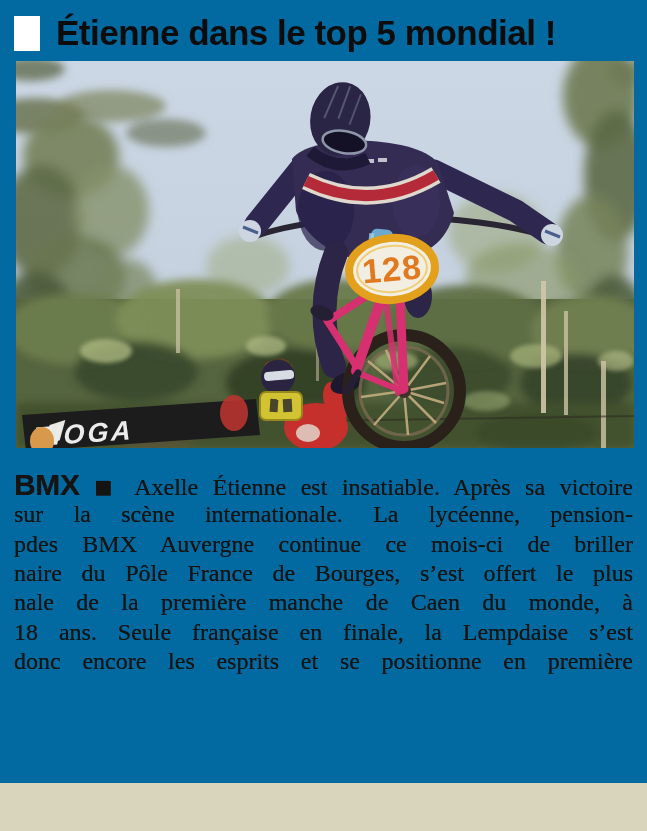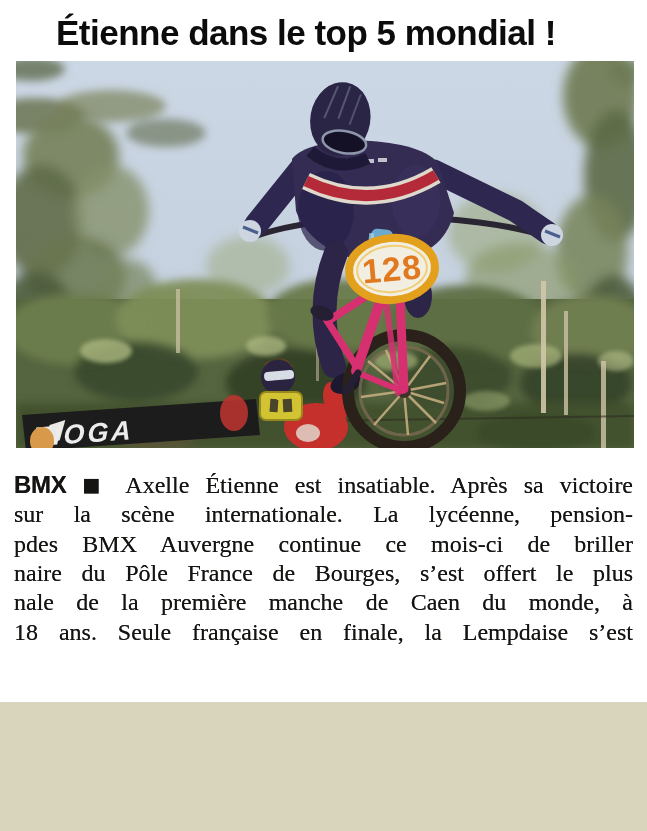--- a/index.html
+++ b/index.html
@@ -1,21 +1,21 @@
 <!DOCTYPE html>
 <html><head>
 <meta charset="utf-8">
 <style>
   html,body{margin:0;padding:0;}
   body{
     width:647px;height:831px;overflow:hidden;
     background:#d9d5bc;
     font-family:"Liberation Serif","DejaVu Serif",serif;
   }
-  .page{position:relative;width:647px;height:702px;background:#ffffff;}
+  .page{position:relative;width:647px;height:783px;background:#0369a1;}
 
   
   .headline-row{
     display:flex;align-items:flex-start;
     padding:13px 13px 0 14px;gap:16px;
   }
   .bullet-square{
     flex:0 0 auto;width:26px;height:35px;background:#ffffff;margin-top:3px;
   }
   h1.headline{
@@ -38,21 +38,21 @@
     font-size:24px;line-height:29.4px;
     text-shadow:0 0 0.45px rgba(21,20,18,.75);
   }
   .line{
     text-align:justify;text-align-last:justify;
     max-height:30px;overflow:hidden;
   }
   .line.last{text-align-last:left;}
   .kicker{
     font-family:"Liberation Sans","DejaVu Sans",sans-serif;
-    font-weight:bold;font-size:24px;letter-spacing:-0.3px;
+    font-weight:bold;font-size:30px;letter-spacing:-0.3px;
   }
   .ksq{font-size:19px;vertical-align:2px;font-family:"DejaVu Sans",sans-serif;}
 </style>
 </head>
 <body>
 
 <div class="page">
 
   <header class="headline-row">
     <span class="bullet-square"></span>
@@ -254,15 +254,16 @@
     <div class="line">
       <span class="kicker">BMX</span>
       <span class="ksq">■</span>
       <span>Axelle Étienne est insatiable. Après sa victoire</span>
     </div>
     <div class="line">sur la scène internationale. La lycéenne, pension-</div>
     <div class="line">pdes BMX Auvergne continue ce mois-ci de briller</div>
     <div class="line">naire du Pôle France de Bourges, s’est offert le plus</div>
     <div class="line">nale de la première manche de Caen du monde, à</div>
     <div class="line">18 ans. Seule française en finale, la Lempdaise s’est</div>
+    <div class="line">donc encore les esprits et se positionne en première</div>
   </article>
 
 </div>
 
 </body></html>

